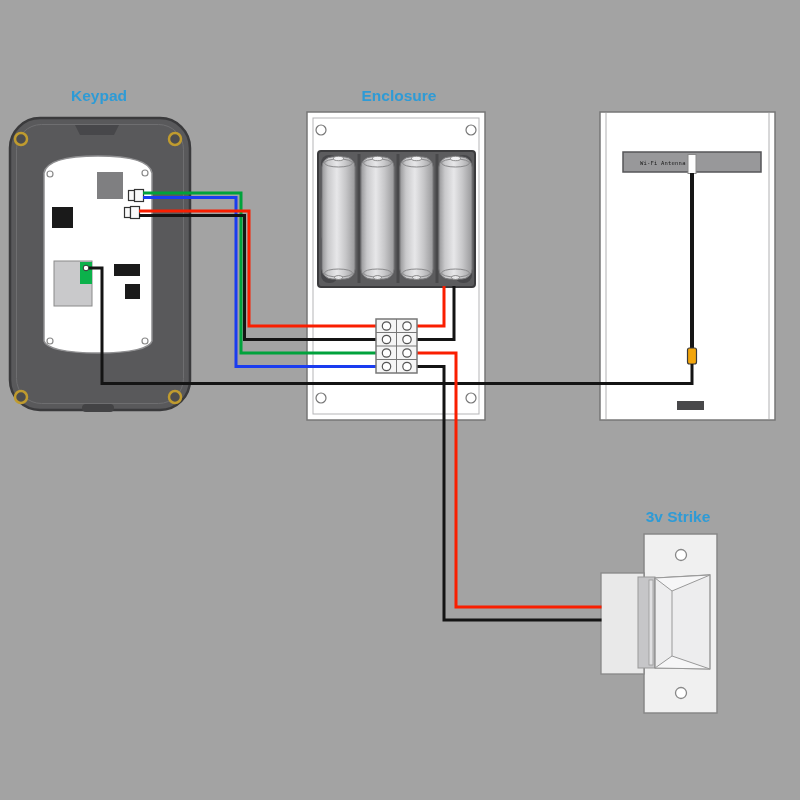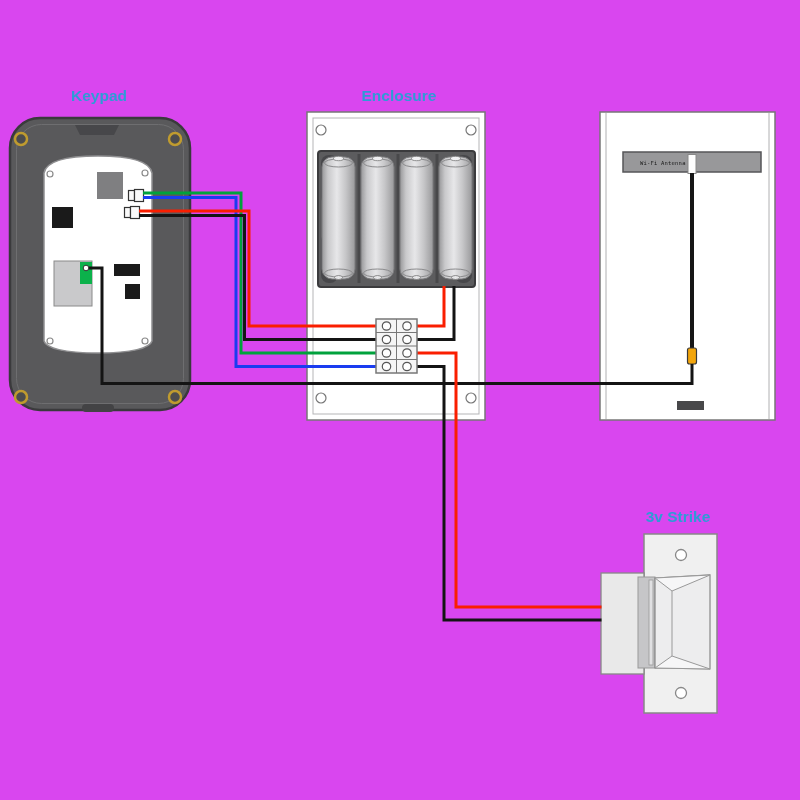--- a/index.html
+++ b/index.html
@@ -1,16 +1,16 @@
 <!DOCTYPE html>
 <html><head>
 <meta charset="utf-8">
 <style>
   html,body{margin:0;padding:0;background:#ffffff;}
-  #canvas{position:relative;width:800px;height:800px;background:#d946ef;overflow:hidden;}
+  #canvas{position:relative;width:800px;height:800px;background:#a3a3a3;overflow:hidden;}
   svg{display:block;}
   .title{font-family:"Liberation Sans",sans-serif;font-weight:700;font-size:15.5px;}
   .tinylabel{font-family:"DejaVu Sans Mono",monospace;font-size:5.5px;fill:#1c1c1c;letter-spacing:.2px;}
   .wire{fill:none;stroke-width:3;stroke-linecap:butt;stroke-linejoin:miter;}
   .thinline{stroke:#8a8a8c;stroke-width:1;fill:none;}
 </style>
 </head>
 <body>
 
 <div id="canvas">

